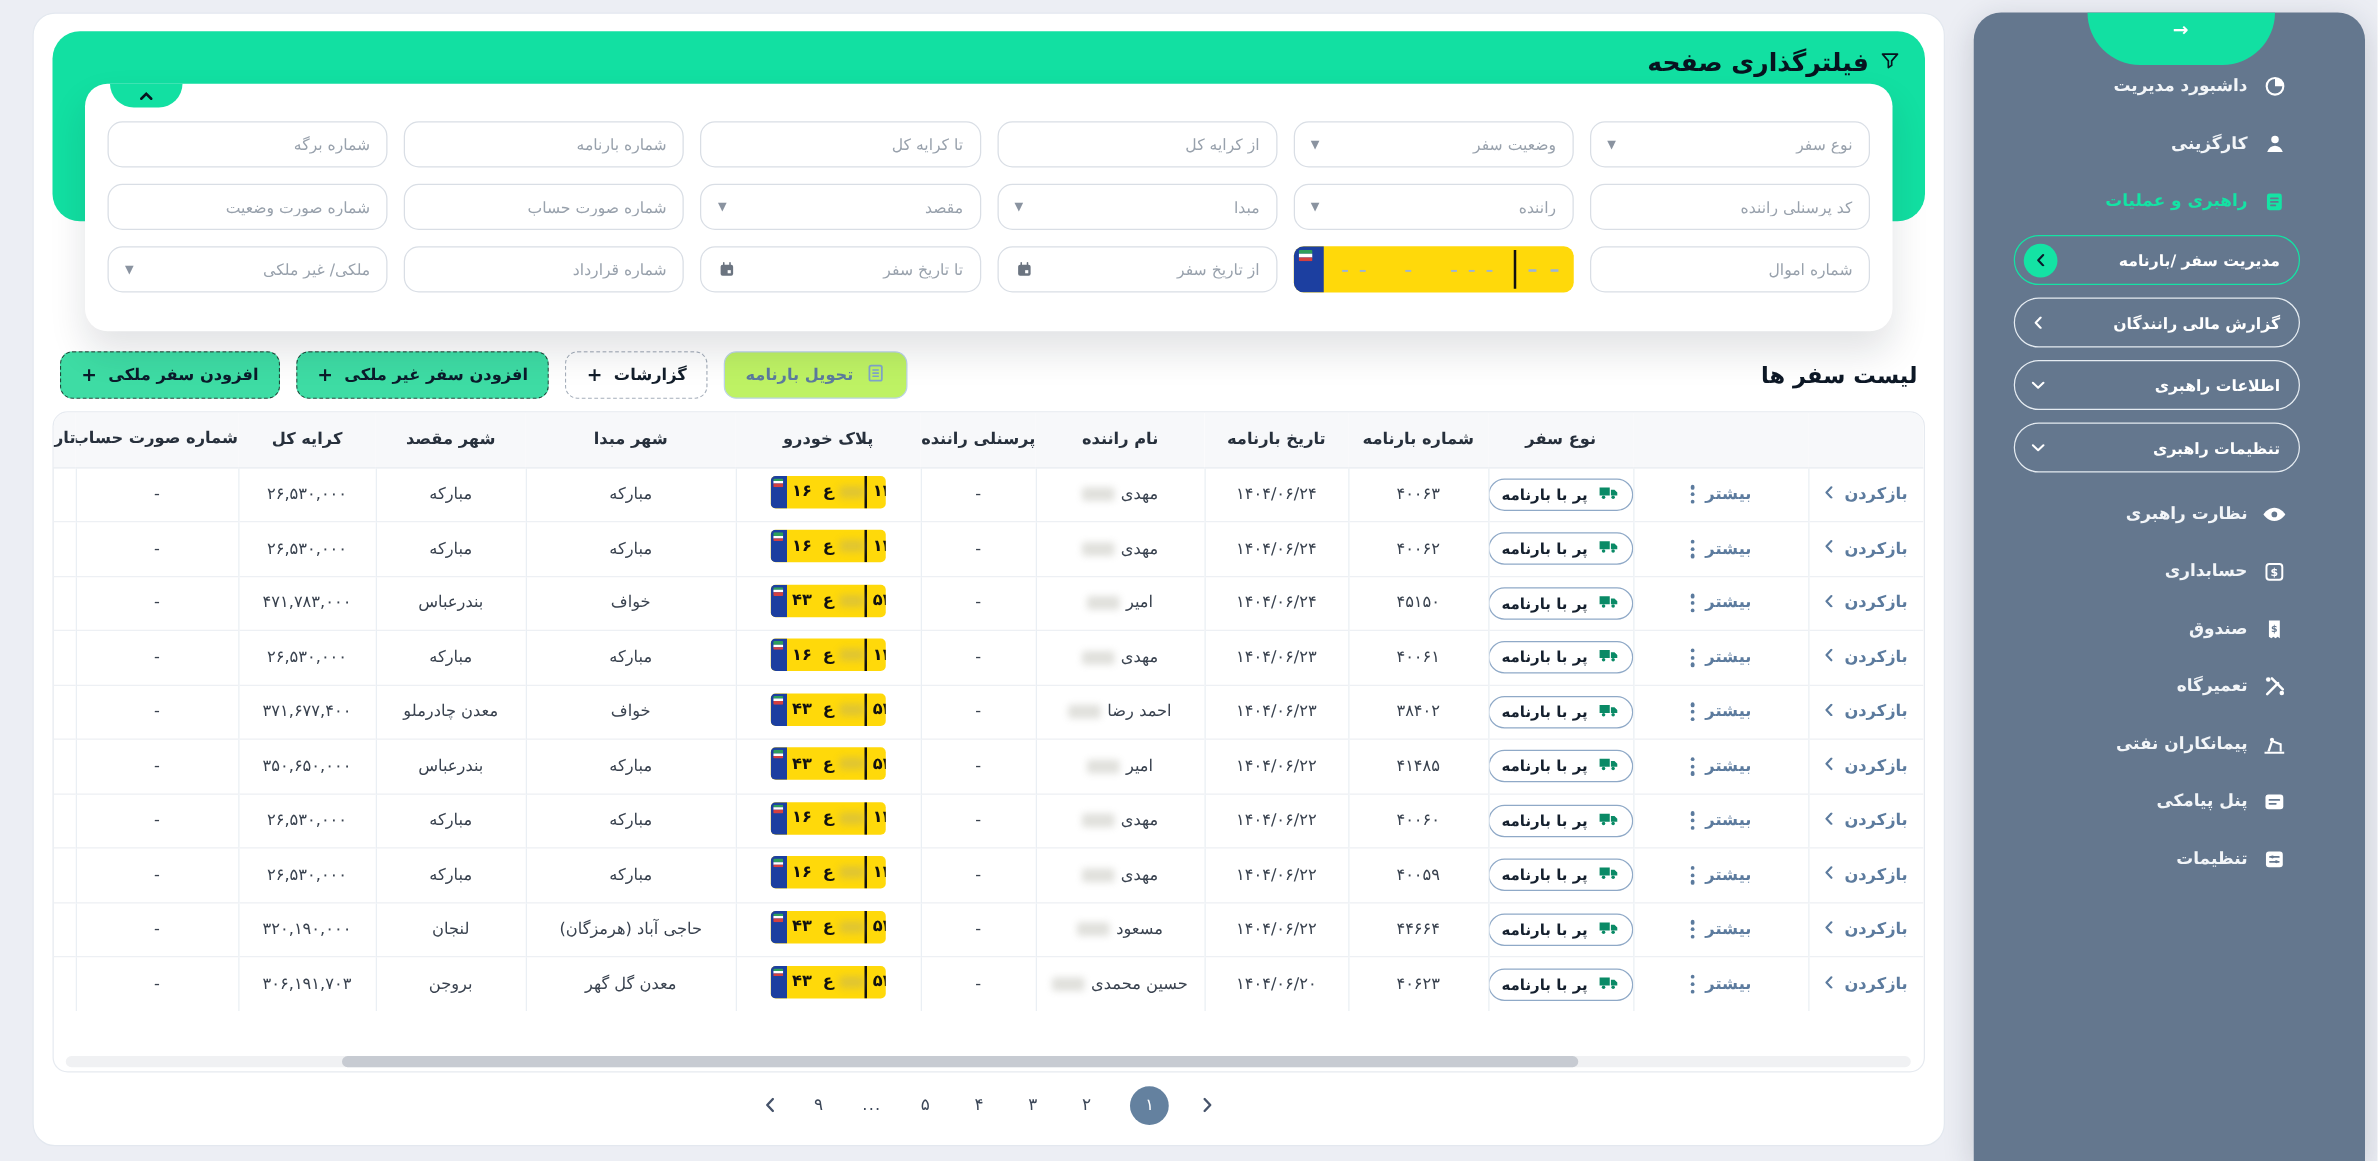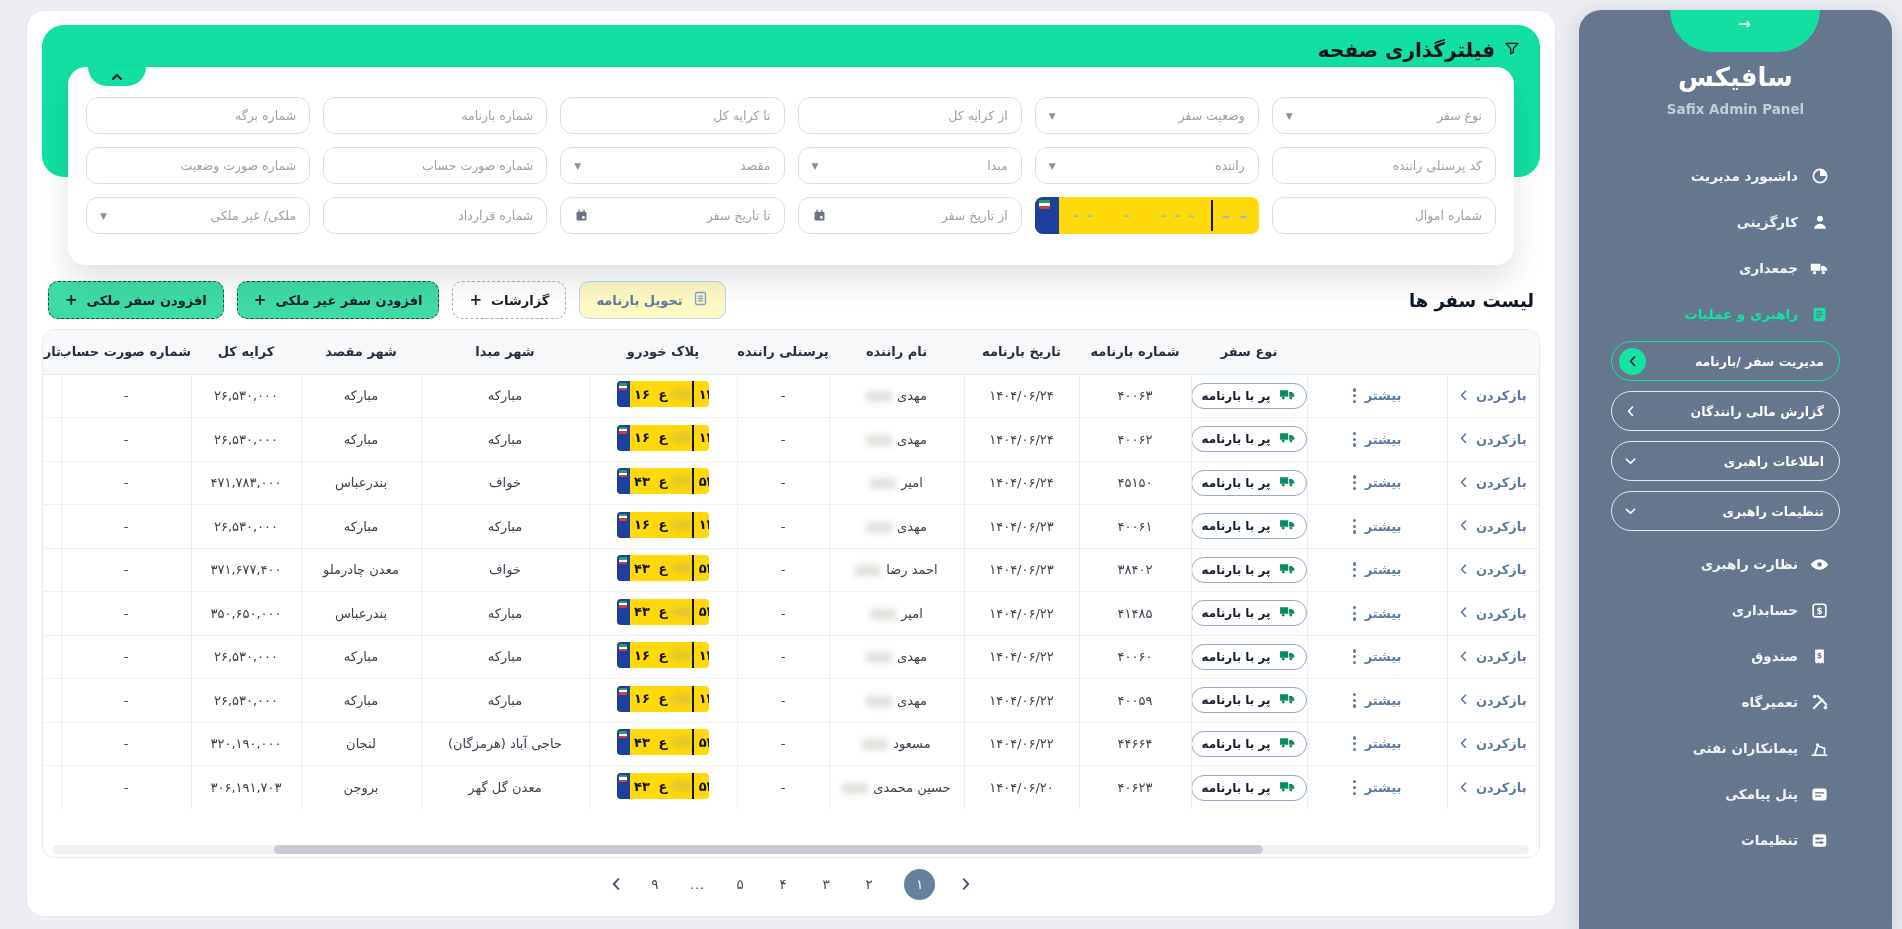--- a/index.html
+++ b/index.html
@@ -95,21 +95,21 @@
   .plate-divline { width:2px; background:#111; margin:3px 0; flex:0 0 2px; }
   .plate-region-dash { flex:0 0 46px; display:flex; align-items:center; justify-content:center; color:#9DB4D6; font-weight:bold; letter-spacing:2px; }
   
   .toolbar { display:flex; align-items:center; justify-content:space-between; margin:8px 6px 10px; flex:0 0 auto; }
   .trips-title { font-size:18px; font-weight:bold; color:#0D1826; }
   .toolbar-btns { display:flex; gap:13px; }
   .btn { height:38px; border-radius:10px; padding:0 16px; font-size:13px; font-weight:bold; display:flex; align-items:center; gap:9px; cursor:pointer; font-family:inherit; }
   .btn .plus { font-size:15px; font-weight:bold; }
   .btn-green { background:#3EDCA4; border:1.6px dashed #1E4A3C; color:#0B1B2B; }
   .btn-dashed { background:#fff; border:1.6px dashed #A6AFBB; color:#131E2B; }
-  .btn-blue { background:#fef9c3; border:1.6px solid #BCD3E8; color:#5C7B9E; }
+  .btn-blue { background:#bef264; border:1.6px solid #BCD3E8; color:#5C7B9E; }
   
   .table-card { border:1px solid #E6EAF0; border-radius:12px; overflow:hidden; position:relative; flex:1 1 auto; }
   table { border-collapse:collapse; table-layout:fixed; width:1568px; direction:rtl; }
   thead th { height:44px; background:#F7F8FA; font-size:13px; font-weight:bold; color:#27303C; border-bottom:1px solid #E6EAF0; white-space:nowrap; overflow:hidden; }
   tbody td { height:43.5px; font-size:13px; color:#39424F; text-align:center; border-top:1px solid #EDF0F4; white-space:nowrap; overflow:hidden; }
   tbody tr:first-child td { border-top:none; }
   tbody td:not(:last-child) { border-left:1px solid #EAEFF4; }
   .cell-action { color:#5C7B9E; font-weight:600; }
   .action-inline { display:inline-flex; align-items:center; gap:9px; cursor:pointer; color:#5C7B9E; }
   .vdots { display:inline-flex; flex-direction:column; gap:2.5px; }
@@ -143,52 +143,38 @@
   .page-arrow { color:#46536A; display:flex; align-items:center; cursor:pointer; }
   .page-ellipsis { color:#3C4758; font-size:13px; letter-spacing:1px; }
 </style>
 </head>
 <body>
 
 <aside class="sidebar">
   <div class="side-wave">
     <button class="collapse-btn">→</button>
   </div>
-  <div class="brand">
-    <div class="brand-fa">سافیکس</div>
-    <div class="brand-en">Safix Admin Panel</div>
-  </div>
   <nav class="side-nav" id="side-nav">
       <div class="nav-item">
         <span class="nav-ico">
           <svg width="20" height="20" viewBox="0 0 24 24">
             <circle cx="12" cy="12" r="8" fill="none" stroke="currentColor" stroke-width="2"></circle>
             <path d="M12 4a8 8 0 0 1 8 8h-8z" fill="currentColor"></path>
           </svg>
         </span>
         <span>داشبورد مدیریت</span>
       </div>
       <div class="nav-item">
         <span class="nav-ico">
           <svg width="20" height="20" viewBox="0 0 24 24">
             <circle cx="12" cy="8" r="3.6" fill="currentColor"></circle>
             <path d="M4.5 20c1.4-4 4.3-6 7.5-6s6.1 2 7.5 6z" fill="currentColor"></path>
           </svg>
         </span>
         <span>کارگزینی</span>
-      </div>
-      <div class="nav-item">
-        <span class="nav-ico">
-          <svg width="21" height="21" viewBox="0 0 24 24">
-            <path d="M2 6.5h11v8H2z M13.8 9h3.7l3.2 3v2.5h-6.9z" fill="currentColor"></path>
-            <circle cx="6.3" cy="16.8" r="1.9" fill="currentColor"></circle>
-            <circle cx="16.4" cy="16.8" r="1.9" fill="currentColor"></circle>
-          </svg>
-        </span>
-        <span>جمعداری</span>
       </div>
       <div class="nav-item active">
         <span class="nav-ico">
           <svg width="19" height="19" viewBox="0 0 24 24">
             <rect x="4.5" y="3.5" width="15" height="17" rx="2.5" fill="currentColor"></rect>
             <path d="M8.5 8.5h7M8.5 12h7M8.5 15.5h4.5" stroke="#64778E" stroke-width="1.7" stroke-linecap="round"></path>
           </svg>
         </span>
         <span>راهبری و عملیات</span>
       </div>

